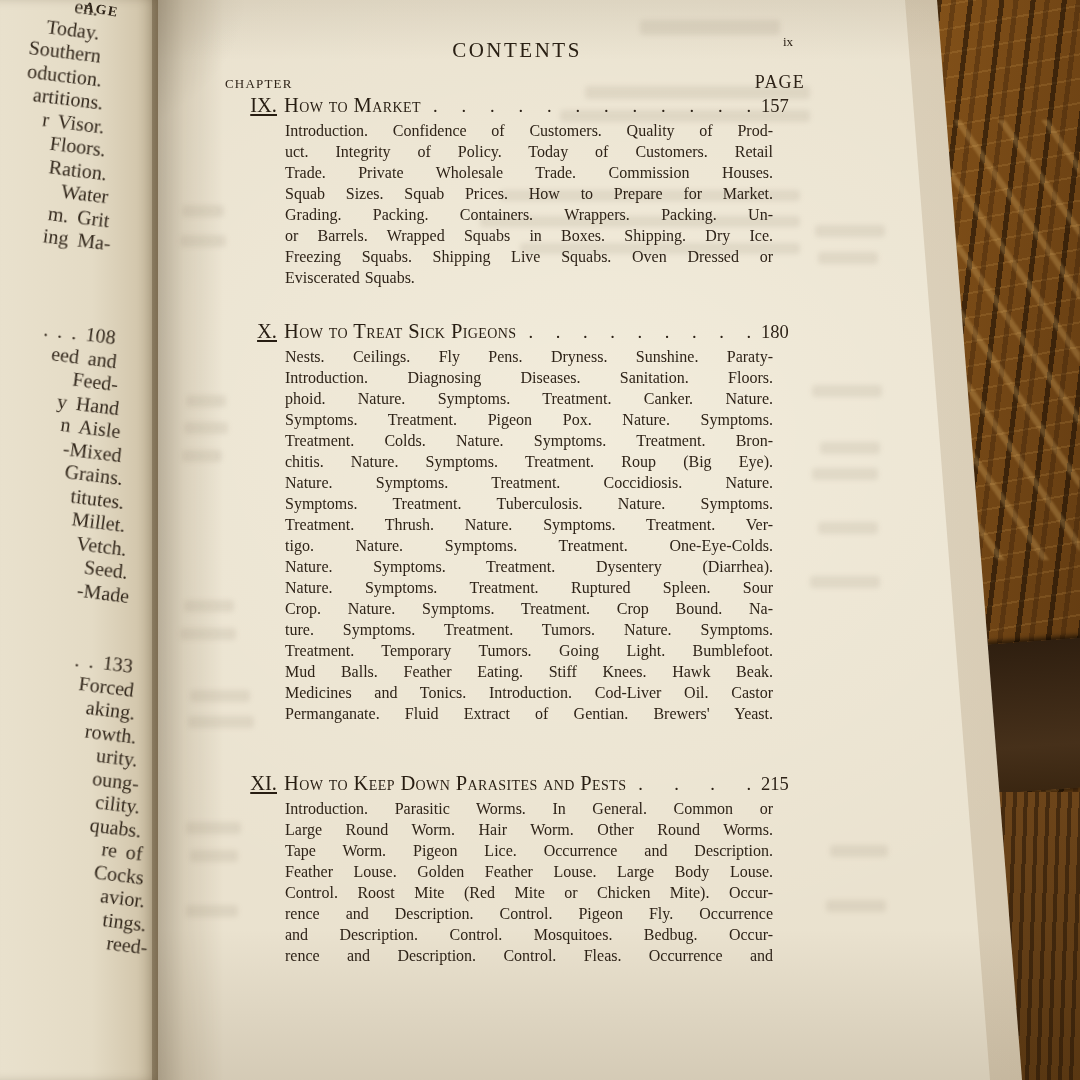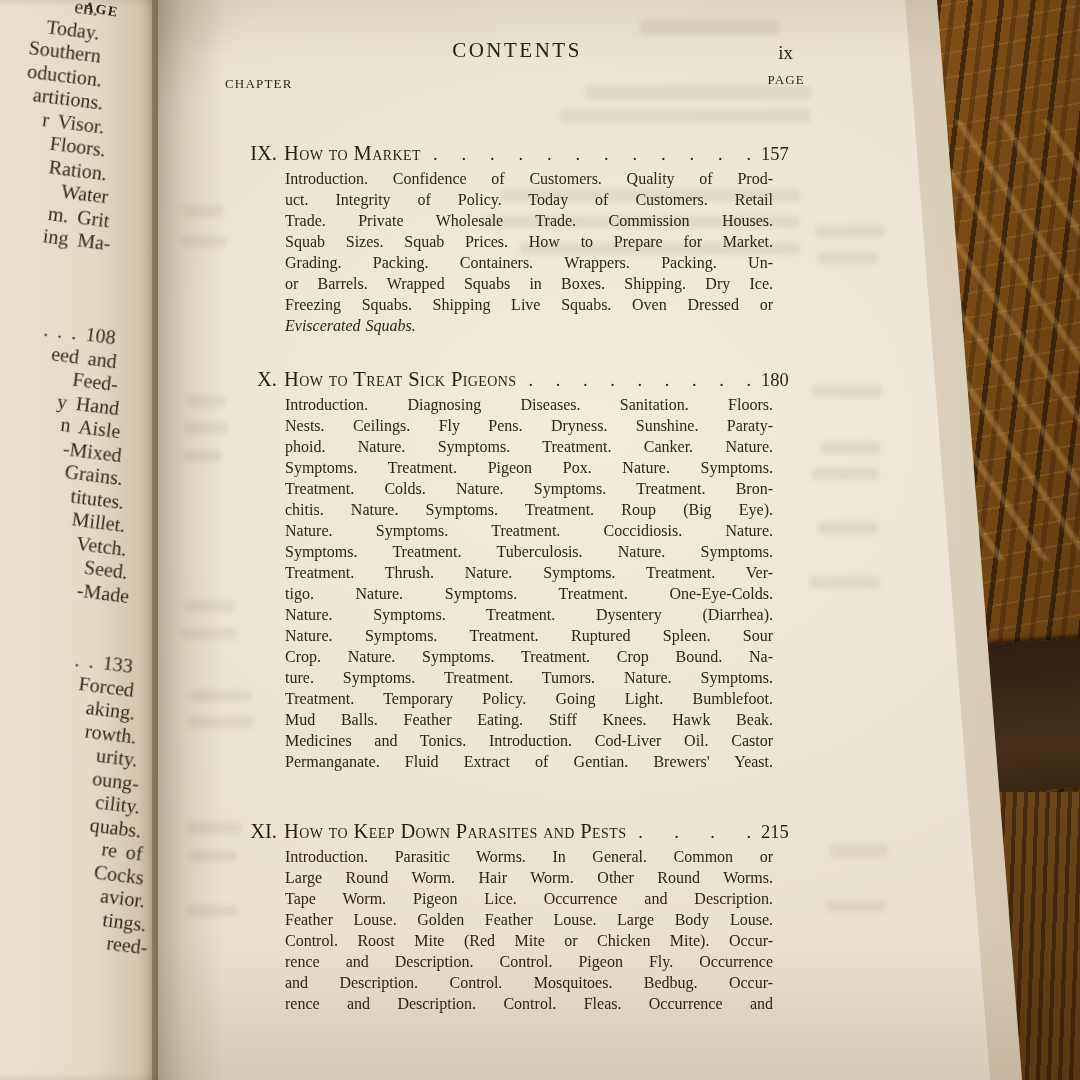--- a/index.html
+++ b/index.html
@@ -48,42 +48,42 @@
   .frag-list{position:absolute;top:-3px;left:0;right:10px;
     transform:rotate(-3deg);transform-origin:100% 92%;}
   .frag{height:23.5px;line-height:23.5px;font-size:20px;text-align:right;
     padding-right:4px;word-spacing:4px;transform:rotate(10deg);
     transform-origin:100% 50%;color:#33281c;}
 
   
   .content{position:absolute;left:170px;top:0;width:680px;height:946px;}
   .contents-title{position:absolute;left:347px;top:38px;transform:translateX(-50%);
     font-size:21px;letter-spacing:2.5px;color:#2a2014;}
-  .folio{position:absolute;right:57px;top:42px;font-size:19px;}
+  .folio{position:absolute;right:57px;top:34px;font-size:13px;}
   .col-head-chapter{position:absolute;left:55px;top:76px;font-size:13px;letter-spacing:1.2px;}
-  .col-head-page{position:absolute;right:45px;top:72px;font-size:13px;letter-spacing:1.2px;}
+  .col-head-page{position:absolute;right:45px;top:72px;font-size:18px;letter-spacing:1.2px;}
 
   .chapters{position:absolute;inset:0;}
   .chapter{position:absolute;left:57px;width:580px;}
   .chapter:nth-child(1){top:94px;}
   .chapter:nth-child(2){top:320px;}
   .chapter:nth-child(3){top:772px;}
 
   .toc-line{display:flex;align-items:baseline;}
-  .numeral{width:50px;text-align:right;margin-right:7px;font-size:20.5px;color:#271d12;}
+  .numeral{width:50px;text-align:right;margin-right:7px;font-size:20.5px;color:#271d12;text-decoration:underline;}
   .ch-title{font-variant:small-caps;font-size:20.5px;letter-spacing:.4px;
-    white-space:nowrap;color:#271d12;margin-top:48px;}
+    white-space:nowrap;color:#271d12;}
   .dots{flex:1;margin:0 10px 0 12px;font-size:18.5px;overflow:hidden;white-space:normal;
     text-align:justify;text-align-last:justify;}
   .pageno{width:46px;font-size:18.5px;}
 
   .desc{margin:3px 0 0 58px;width:488px;}
   .desc-line{font-size:16px;line-height:21px;text-align:justify;text-align-last:justify;
     word-spacing:1px;}
-  .chapter:nth-child(1) .desc-line:last-child{text-align-last:left;font-style:italic;}
+  .chapter:nth-child(1) .desc-line:last-child{text-align-last:left;}
 
   
   .ghost{position:absolute;background:rgba(130,118,96,.13);filter:blur(2.5px);
     border-radius:4px;}
 </style>
 </head>
 <body>
 
 <div class="scene">
 
@@ -197,35 +197,35 @@
             </div>
         </div>
           <div class="chapter">
           <div class="toc-line">
             <span class="numeral">X.</span>
             <span class="ch-title">How to Treat Sick Pigeons</span>
             <span class="dots">. . . . . . . . .</span>
             <span class="pageno">180</span>
           </div>
           <div class="desc">
+              <div class="desc-line">Nests. Ceilings. Fly Pens. Dryness. Sunshine. Paraty-</div>
               <div class="desc-line">Introduction. Diagnosing Diseases. Sanitation. Floors.</div>
-              <div class="desc-line">Nests. Ceilings. Fly Pens. Dryness. Sunshine. Paraty-</div>
               <div class="desc-line">phoid. Nature. Symptoms. Treatment. Canker. Nature.</div>
               <div class="desc-line">Symptoms. Treatment. Pigeon Pox. Nature. Symptoms.</div>
               <div class="desc-line">Treatment. Colds. Nature. Symptoms. Treatment. Bron-</div>
               <div class="desc-line">chitis. Nature. Symptoms. Treatment. Roup (Big Eye).</div>
               <div class="desc-line">Nature. Symptoms. Treatment. Coccidiosis. Nature.</div>
               <div class="desc-line">Symptoms. Treatment. Tuberculosis. Nature. Symptoms.</div>
               <div class="desc-line">Treatment. Thrush. Nature. Symptoms. Treatment. Ver-</div>
               <div class="desc-line">tigo. Nature. Symptoms. Treatment. One-Eye-Colds.</div>
               <div class="desc-line">Nature. Symptoms. Treatment. Dysentery (Diarrhea).</div>
               <div class="desc-line">Nature. Symptoms. Treatment. Ruptured Spleen. Sour</div>
               <div class="desc-line">Crop. Nature. Symptoms. Treatment. Crop Bound. Na-</div>
               <div class="desc-line">ture. Symptoms. Treatment. Tumors. Nature. Symptoms.</div>
-              <div class="desc-line">Treatment. Temporary Policy. Going Light. Bumblefoot.</div>
+              <div class="desc-line">Treatment. Temporary Tumors. Going Light. Bumblefoot.</div>
               <div class="desc-line">Mud Balls. Feather Eating. Stiff Knees. Hawk Beak.</div>
               <div class="desc-line">Medicines and Tonics. Introduction. Cod-Liver Oil. Castor</div>
               <div class="desc-line">Permanganate. Fluid Extract of Gentian. Brewers' Yeast.</div>
             </div>
         </div>
           <div class="chapter">
           <div class="toc-line">
             <span class="numeral">XI.</span>
             <span class="ch-title">How to Keep Down Parasites and Pests</span>
             <span class="dots">. . . .</span>

